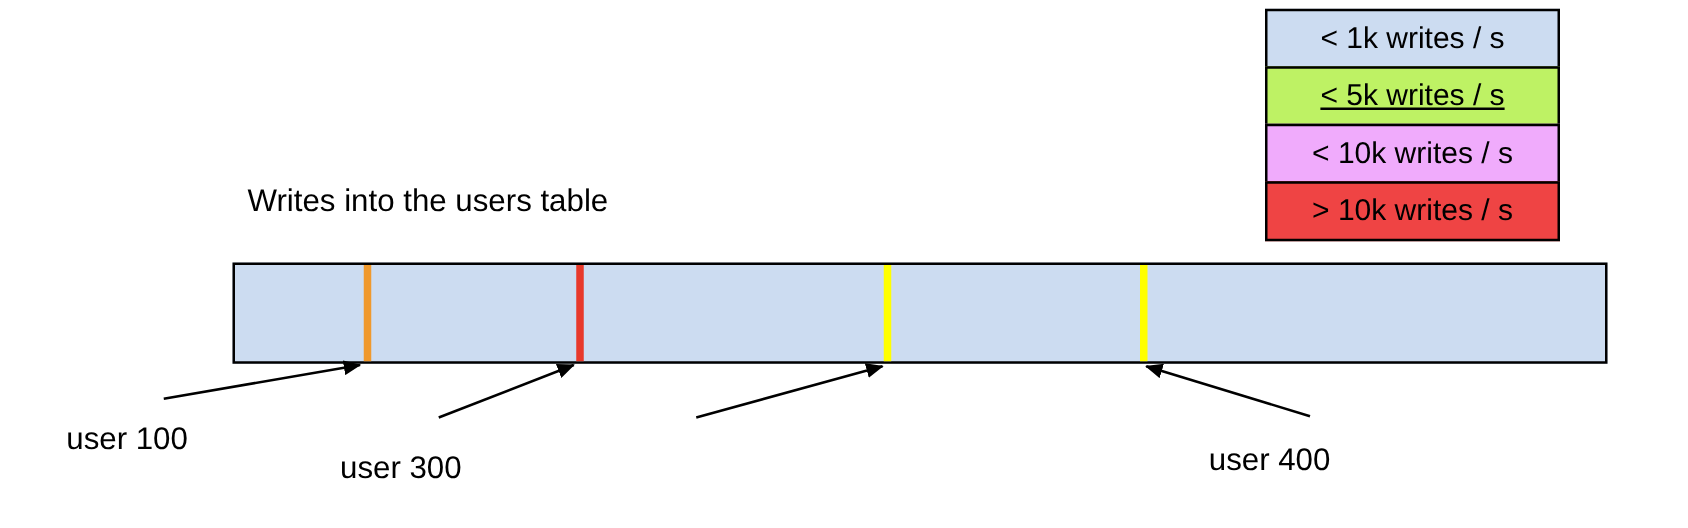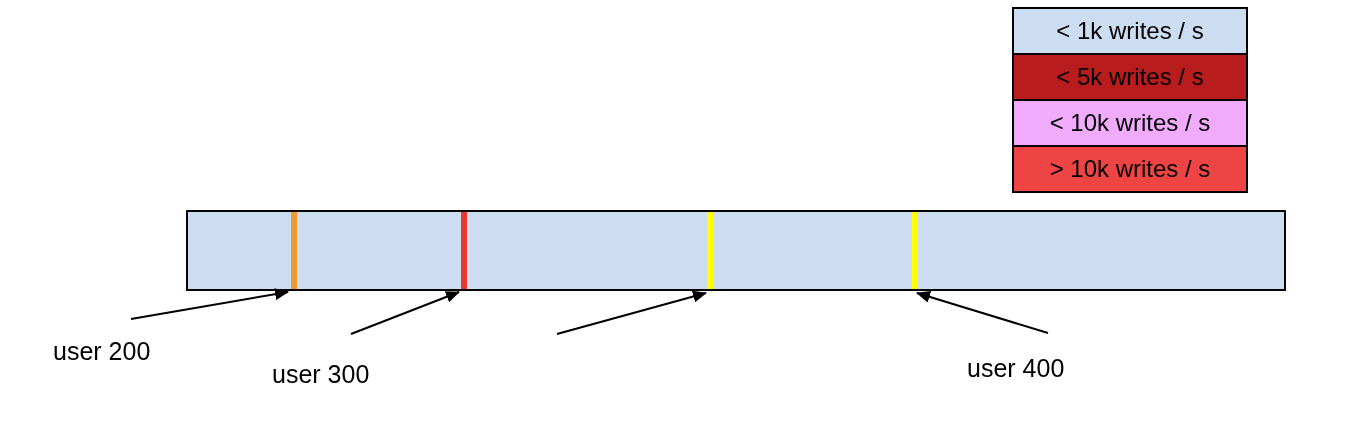--- a/index.html
+++ b/index.html
@@ -83,24 +83,25 @@
     width: 1350px;
     height: 422px;
     pointer-events: none;
   }
 </style>
 </head>
 <body>
 
 <div id="canvas">
 
+  <div class="title">Writes into the users table</div>
 
   <div class="legend">
     <div class="legend-row" style="background-color: rgb(204, 220, 241);">&lt; 1k writes / s</div>
-    <div class="legend-row" style="background-color: #b91c1c;">&lt; 5k writes / s</div>
+    <div class="legend-row" style="background-color: #bef264; text-decoration: underline;">&lt; 5k writes / s</div>
     <div class="legend-row" style="background-color: #f0abfc;">&lt; 10k writes / s</div>
     <div class="legend-row" style="background-color: #ef4444;">&gt; 10k writes / s</div>
   </div>
 
   <div class="bar" style="background-color: rgb(204, 220, 241);">
     <div class="stripe stripe-u100" style="background-color: rgb(240, 153, 45);"></div>
     <div class="stripe stripe-u200" style="background-color: rgb(232, 57, 43);"></div>
     <div class="stripe stripe-u300" style="background-color: rgb(255, 255, 0);"></div>
     <div class="stripe stripe-u400" style="background-color: rgb(255, 255, 0);"></div>
   </div>
@@ -110,17 +111,17 @@
       <marker id="ah" markerUnits="userSpaceOnUse" markerWidth="15" markerHeight="12" refX="13" refY="6" orient="auto">
         <path d="M0,0 L14,6 L0,12 z" fill="#000000"></path>
       </marker>
     </defs>
     <line x1="131" y1="319" x2="288" y2="292" stroke="#000000" stroke-width="2" marker-end="url(#ah)"></line>
     <line x1="351" y1="334" x2="459" y2="292" stroke="#000000" stroke-width="2" marker-end="url(#ah)"></line>
     <line x1="557" y1="334" x2="706" y2="293" stroke="#000000" stroke-width="2" marker-end="url(#ah)"></line>
     <line x1="1048" y1="333" x2="917" y2="293" stroke="#000000" stroke-width="2" marker-end="url(#ah)"></line>
   </svg>
 
-  <div class="user-label label-u100">user 200</div>
+  <div class="user-label label-u100">user 100</div>
   <div class="user-label label-u200">user 300</div>
   <div class="user-label label-u400">user 400</div>
 
 </div>
 
 </body></html>

